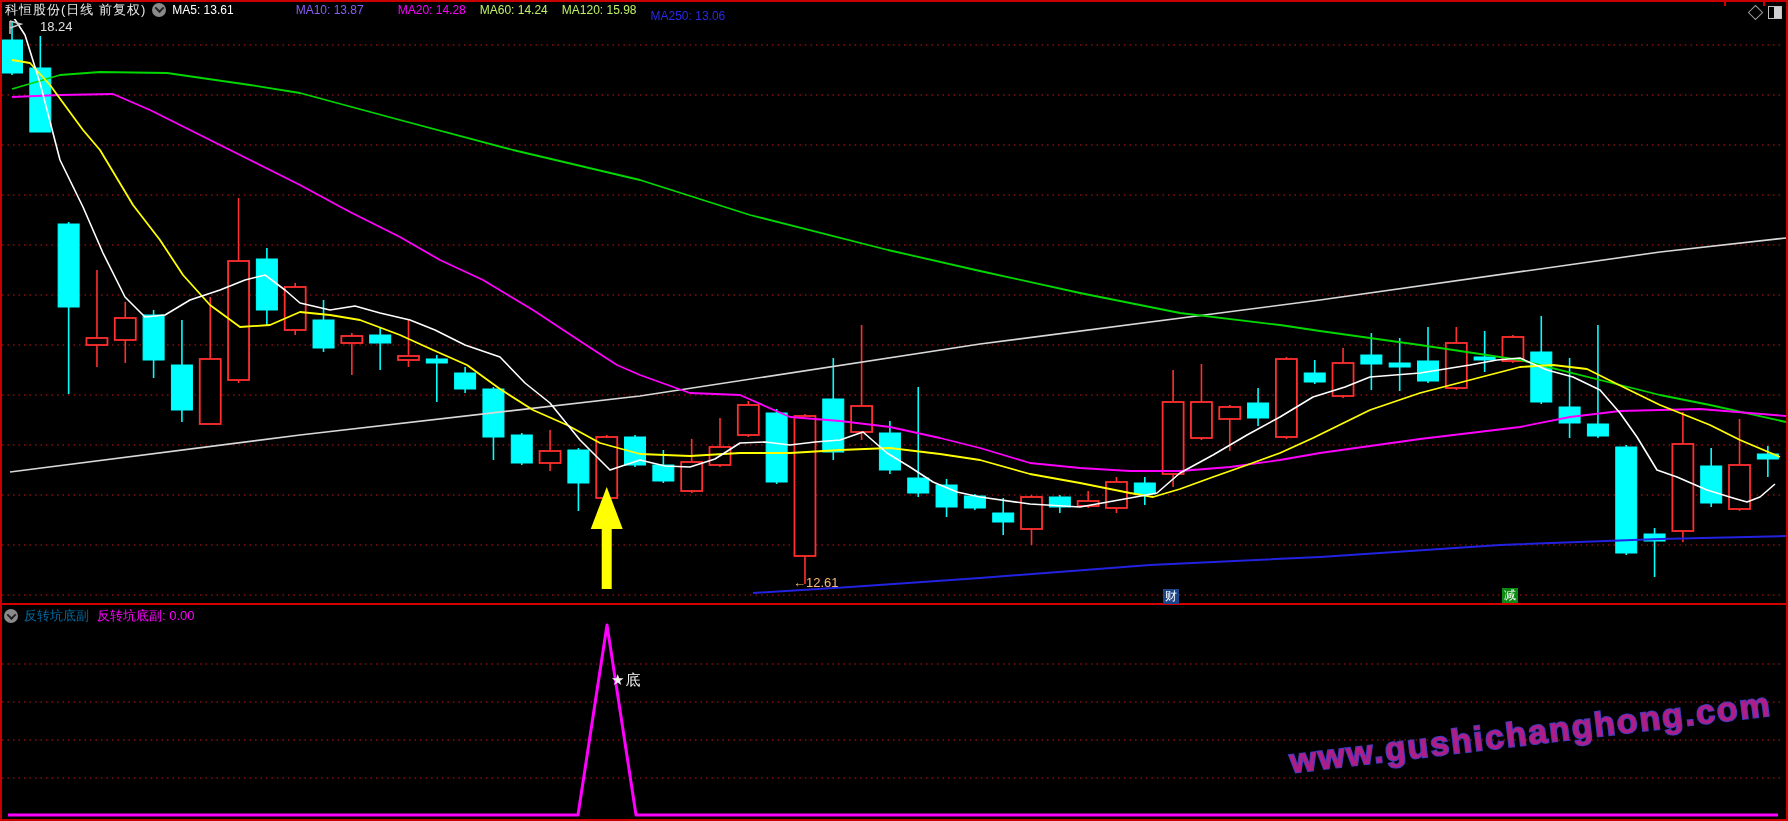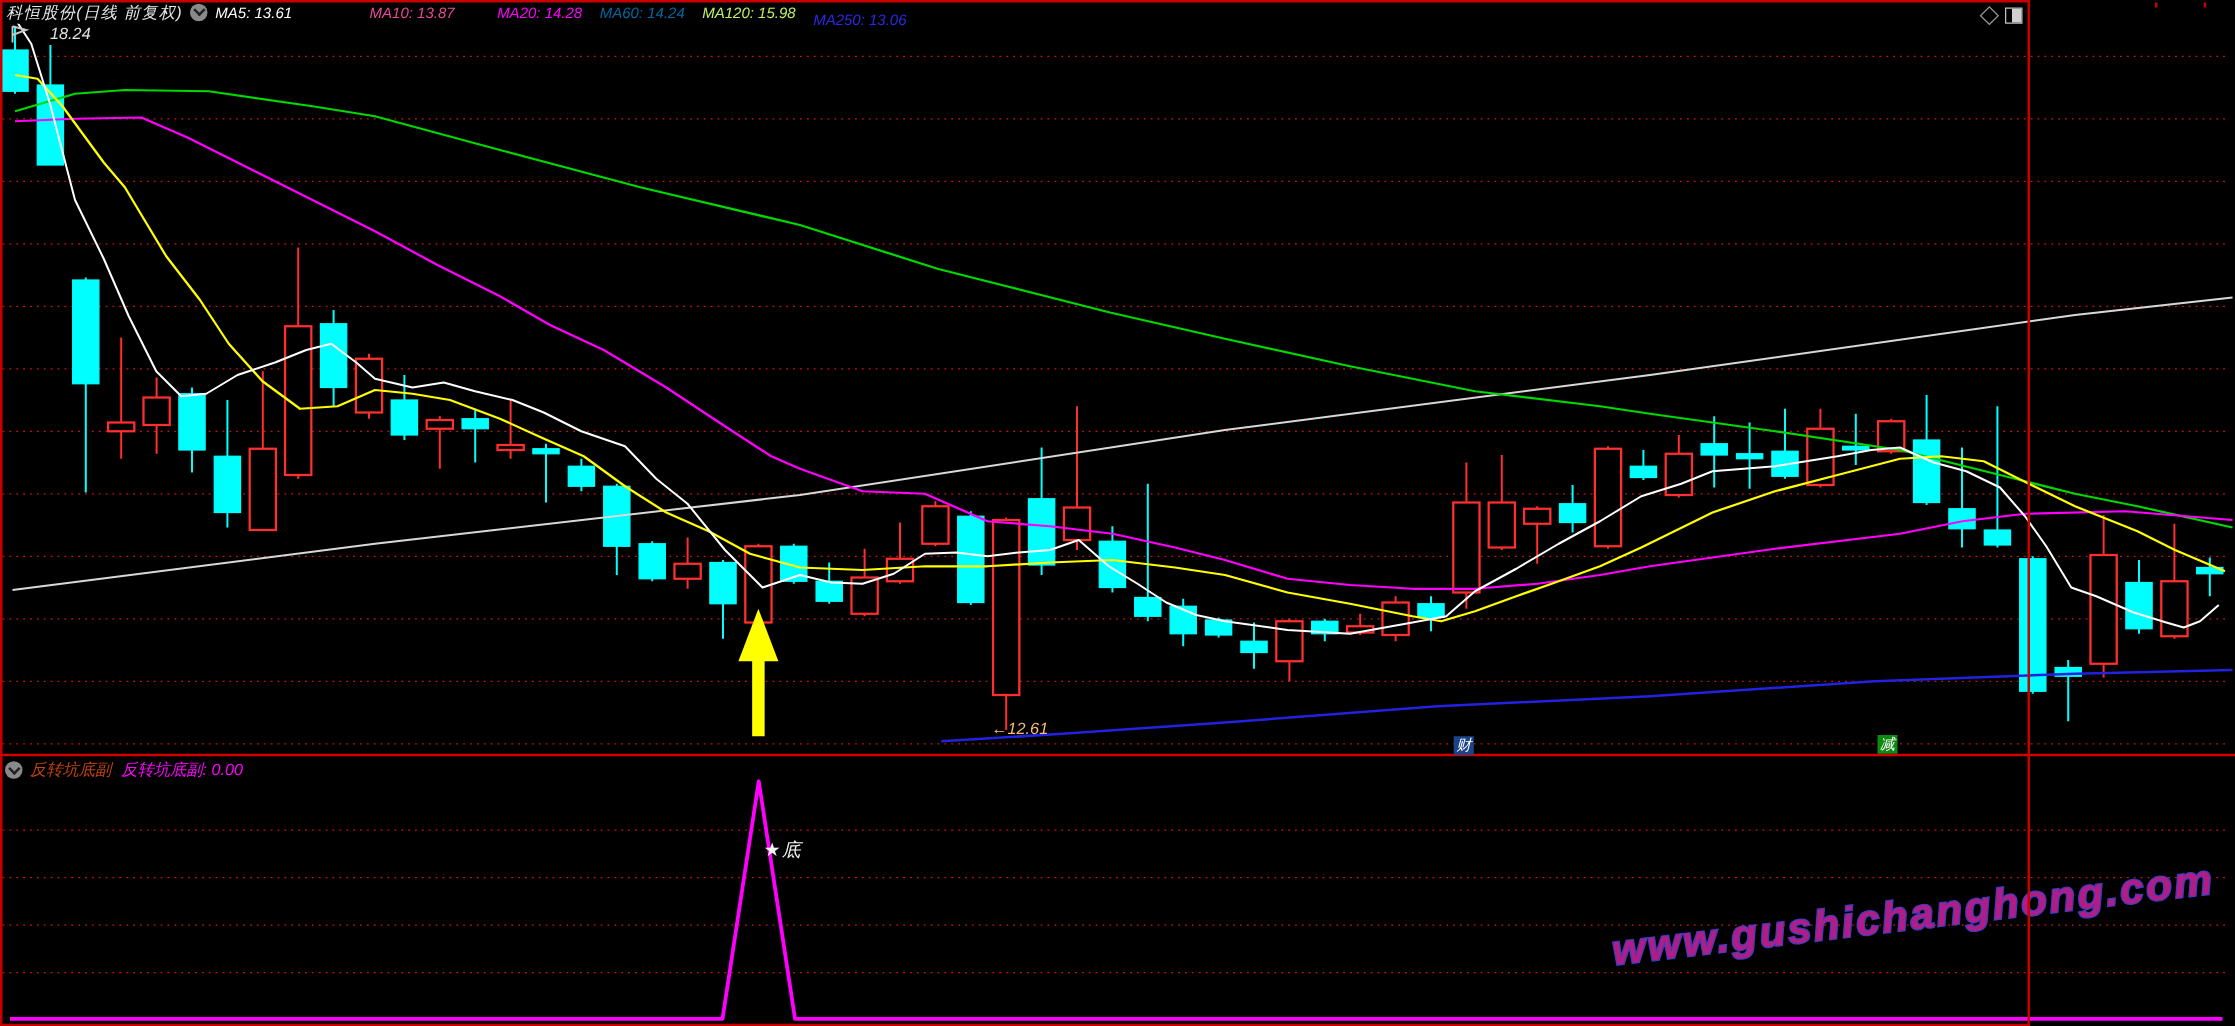--- a/index.html
+++ b/index.html
@@ -1,35 +1,35 @@
 <!DOCTYPE html>
 <html><head>
 <meta charset="utf-8">
 <style>
   html,body{margin:0;padding:0;background:#000;width:1788px;height:821px;overflow:hidden;
     font-family:"Liberation Sans","DejaVu Sans",sans-serif;}
-  #stage{position:relative;width:1624px;height:821px;background:#000;font-style:italic;}
+  #stage{position:relative;width:1788px;height:821px;background:#000;}
   #chart-svg{position:absolute;left:0;top:0;z-index:1;}
   .frame{position:absolute;inset:0;border:2px solid #c80000;pointer-events:none;z-index:40;}
   .tick{position:absolute;top:2px;width:2px;height:4px;background:#c80000;z-index:41;}
   
   .hdr{position:absolute;left:0;top:0;width:100%;height:19px;background:#000;z-index:10;
        display:flex;align-items:center;}
   .hdr .title{color:#e8e8e8;font-size:13px;margin-left:5px;letter-spacing:1px;white-space:nowrap;}
   .circ{width:14px;height:14px;border-radius:50%;background:#8a8a8a;display:inline-flex;
         align-items:center;justify-content:center;margin:0 6px;flex:none;cursor:pointer;}
   .circ i{display:block;width:5px;height:5px;border-right:2px solid #222;border-bottom:2px solid #222;
         transform:rotate(45deg) translate(-1px,-1px);}
   .ma-item{font-size:12px;margin-right:14px;white-space:nowrap;}
   .corner{position:absolute;right:6px;top:6px;display:flex;gap:7px;align-items:center;z-index:45;}
   .dmd{width:9px;height:9px;border:1px solid #9a9a9a;transform:rotate(45deg);cursor:pointer;}
   .pane-ic{width:12px;height:11px;border:1px solid #c0c0c0;background:linear-gradient(to right,#000 0 5px,#d0d0d0 5px 100%);cursor:pointer;}
   
   .hdr2{position:absolute;left:0;top:606px;width:700px;height:20px;display:flex;align-items:center;z-index:10;}
-  .hdr2 .t1{color:#c2410c;font-size:13px;margin-right:8px;white-space:nowrap;}
+  .hdr2 .t1{color:#0369a1;font-size:13px;margin-right:8px;white-space:nowrap;}
   .hdr2 .t2{font-size:13px;white-space:nowrap;}
   
   .anno{position:absolute;z-index:12;white-space:nowrap;}
   .lbl-high{left:40px;top:19px;color:#e0e0e0;font-size:13px;}
   .flagbox{position:absolute;left:8px;top:20px;z-index:12;}
   .lbl-low{left:793px;top:575px;color:#fdba74;font-size:13px;}
   .sigbox{color:#fff;font-size:12px;line-height:15px;padding:0 2px;z-index:12;}
   .sig-cai{left:1163px;top:589px;background:#1b4489;}
   .sig-jian{left:1502px;top:588px;background:#0c8a14;}
   .lbl-star{left:611px;top:671px;color:#f2f2f2;font-size:15px;letter-spacing:1px;}
@@ -196,23 +196,23 @@
       <rect x="601.72" y="527" width="10" height="62" fill="#ffff00"></rect>
       <polyline points="8,815 578,815 607,625 636,815 1778,815" fill="none" stroke="#ff00ff" stroke-width="3" stroke-linejoin="round"></polyline>
     </svg>
 
   <div class="hdr">
     <span class="title">科恒股份(日线 前复权)</span>
     <span class="circ">
         <i></i>
       </span>
     <span class="ma-item" style="color: rgb(255, 255, 255);">MA5: 13.61</span>
-    <span class="ma-item" style="color: #ec4899; padding-left: 48px;">MA10: 13.87</span>
+    <span class="ma-item" style="color: #8b5cf6; padding-left: 48px;">MA10: 13.87</span>
     <span class="ma-item" style="color: rgb(255, 0, 255); padding-left: 20px;">MA20: 14.28</span>
-    <span class="ma-item" style="color: #0369a1;">MA60: 14.24</span>
+    <span class="ma-item" style="color: #bef264;">MA60: 14.24</span>
     <span class="ma-item" style="color: #bef264;">MA120: 15.98</span>
     <span class="ma-item" style="color: rgb(42, 42, 232); margin-top: 12px;">MA250: 13.06</span>
   </div>
 
   <div class="corner">
     <span class="dmd"></span>
     <span class="pane-ic"></span>
   </div>
   <div class="tick" style="left:1724px"></div>
   <div class="tick" style="left:1763px"></div>

